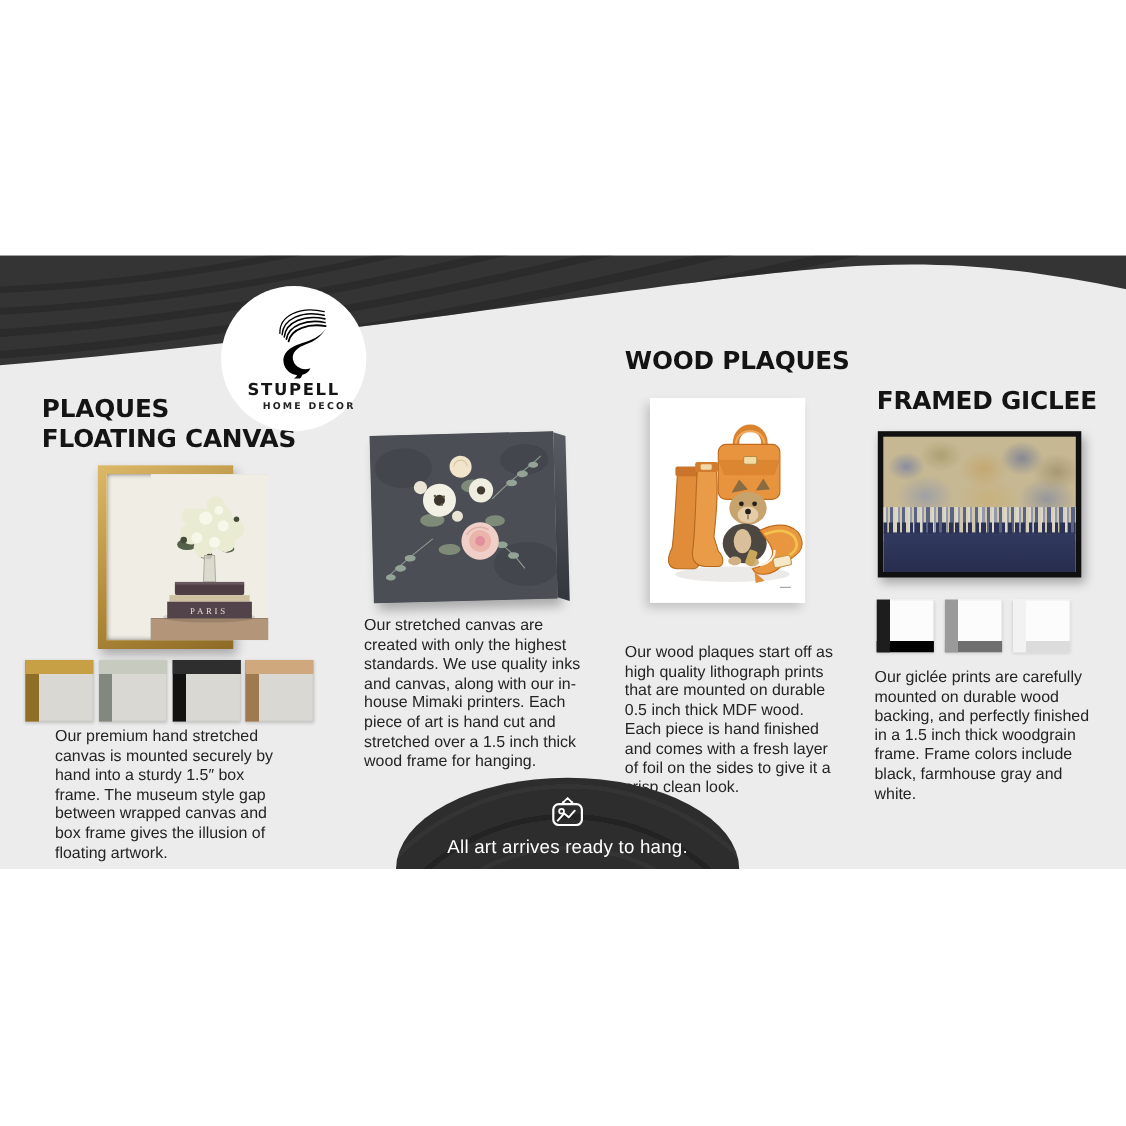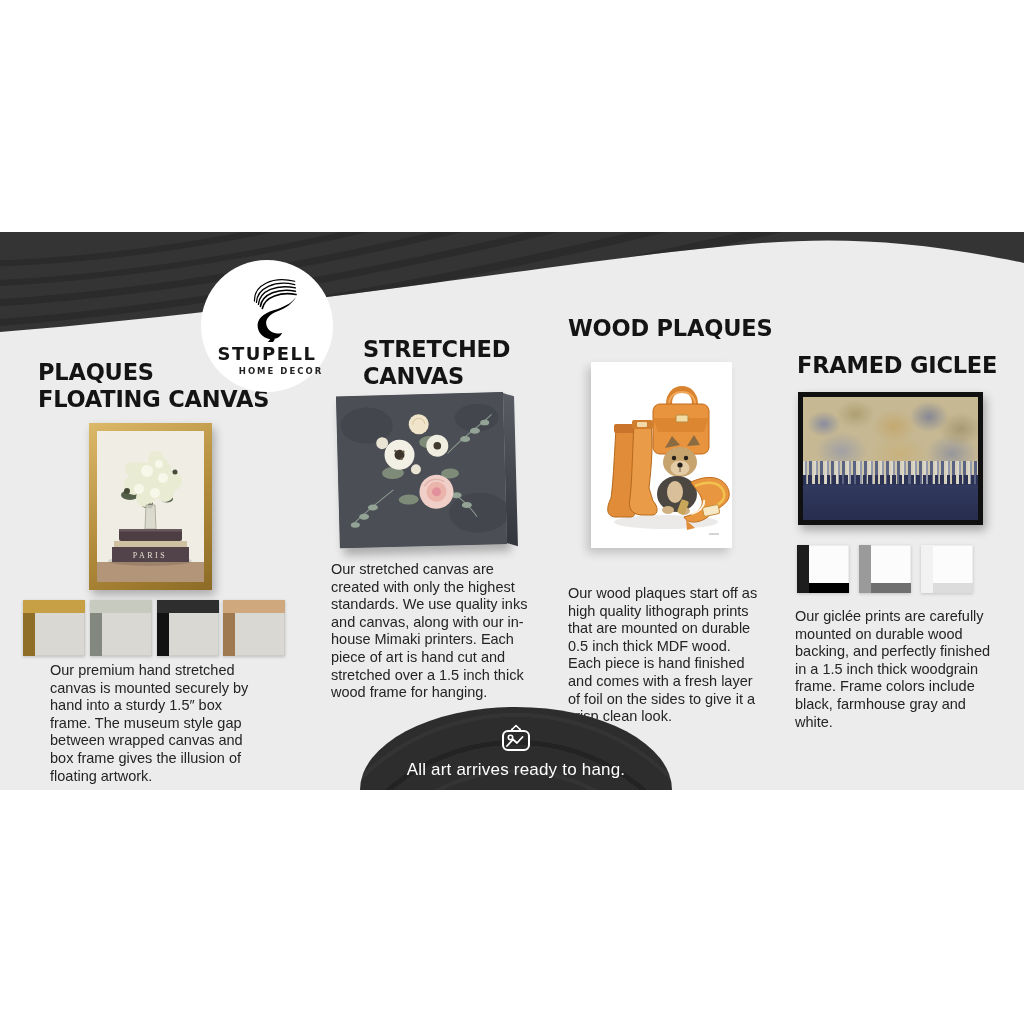--- a/index.html
+++ b/index.html
@@ -3,31 +3,31 @@
 <meta charset="utf-8">
 <style>
   html,body{margin:0;padding:0;}
   .page{position:relative;width:1024px;height:1024px;background:#ffffff;overflow:hidden;
         font-family:"Liberation Sans",sans-serif;color:#1d1d1d;}
   .banner{position:absolute;left:0;top:232px;width:1024px;height:558px;background:#ececec;overflow:hidden;}
   .swoosh{position:absolute;left:0;top:0;z-index:1;}
   
   .logo-circle{position:absolute;left:201px;top:28px;width:132px;height:132px;border-radius:50%;
       background:#ffffff;z-index:5;display:flex;flex-direction:column;align-items:center;justify-content:center;}
-  .brand-name{font-family:"DejaVu Sans",sans-serif;font-weight:600;font-size:18px;letter-spacing:1.5px;color:#151515;margin-top:1px;}
+  .brand-name{font-family:"DejaVu Sans",sans-serif;font-weight:600;font-size:15px;letter-spacing:1.5px;color:#151515;margin-top:1px;}
   .brand-tagline{font-family:"DejaVu Sans",sans-serif;font-weight:600;font-size:8.5px;letter-spacing:2px;color:#222;margin-top:2px;padding-left:28px;}
   
   .title{position:absolute;margin:0;z-index:3;font-family:"DejaVu Sans",sans-serif;font-weight:bold;
       font-size:22.5px;line-height:27px;letter-spacing:-0.2px;color:#141414;}
   .desc{position:absolute;margin:0;z-index:3;font-size:14.5px;line-height:17.6px;color:#242424;}
   
   .float-frame{position:absolute;left:89px;top:191px;width:123px;height:167px;box-sizing:border-box;
       background:linear-gradient(150deg,#dcb869,#b18b3a 55%,#8d6b26);padding:8px;
       box-shadow:3px 5px 9px rgba(0,0,0,.28);z-index:2;}
-  .float-frame .canvas{width:100%;height:100%;background:#efede4;box-shadow:inset 0 0 5px rgba(0,0,0,.5);overflow:hidden;}
+  .float-frame .canvas{width:100%;height:100%;background:#efede4;box-shadow:inset 0 0 5px rgba(0,0,0,.5);overflow:hidden;padding-left:40px;}
   .swatch{position:absolute;top:368px;width:62px;height:56px;background:#d9d8d3;z-index:2;
       box-shadow:0 1px 3px rgba(0,0,0,.2), inset 0 0 0 1px rgba(0,0,0,.05);}
   .swatch::before{content:"";position:absolute;inset:0;
       background:linear-gradient(to bottom,var(--band) 0 13px,transparent 13px),
                  linear-gradient(to right,var(--band-dark) 0 12px,transparent 12px);}
   .sw-gold{left:23px;--band:#c79f45;--band-dark:#8f6e28;}
   .sw-silver{left:90px;--band:#c6cabf;--band-dark:#83887e;}
   .sw-black{left:157px;--band:#2e2e2e;--band-dark:#121212;}
   .sw-tan{left:223px;--band:#cfa87d;--band-dark:#9f7a50;}
   
@@ -162,21 +162,20 @@
       </div>
     </div>
 
     <div class="swatch sw-gold"></div>
     <div class="swatch sw-silver"></div>
     <div class="swatch sw-black"></div>
     <div class="swatch sw-tan"></div>
 
     <p class="desc" style="left:50px;top:430px;width:216px;">Our premium hand stretched canvas is mounted securely by hand into a sturdy 1.5″ box frame. The museum style gap between wrapped canvas and box frame gives the illusion of floating artwork.</p>
 
-    <h2 class="title" style="left:363px;top:104px;"><span>STRETCHED</span><br><span>CANVAS</span></h2>
 
     <div class="stretch-wrap">
       <div class="stretch-face">
         <svg width="167" height="152" viewBox="0 0 167 152">
           <rect width="167" height="152" fill="#4b4f55"></rect>
           <g fill="#43474d">
               <ellipse cx="30" cy="30" rx="26" ry="18"></ellipse>
               <ellipse cx="140" cy="120" rx="30" ry="20"></ellipse>
               <ellipse cx="140" cy="25" rx="22" ry="14"></ellipse>
             </g>

